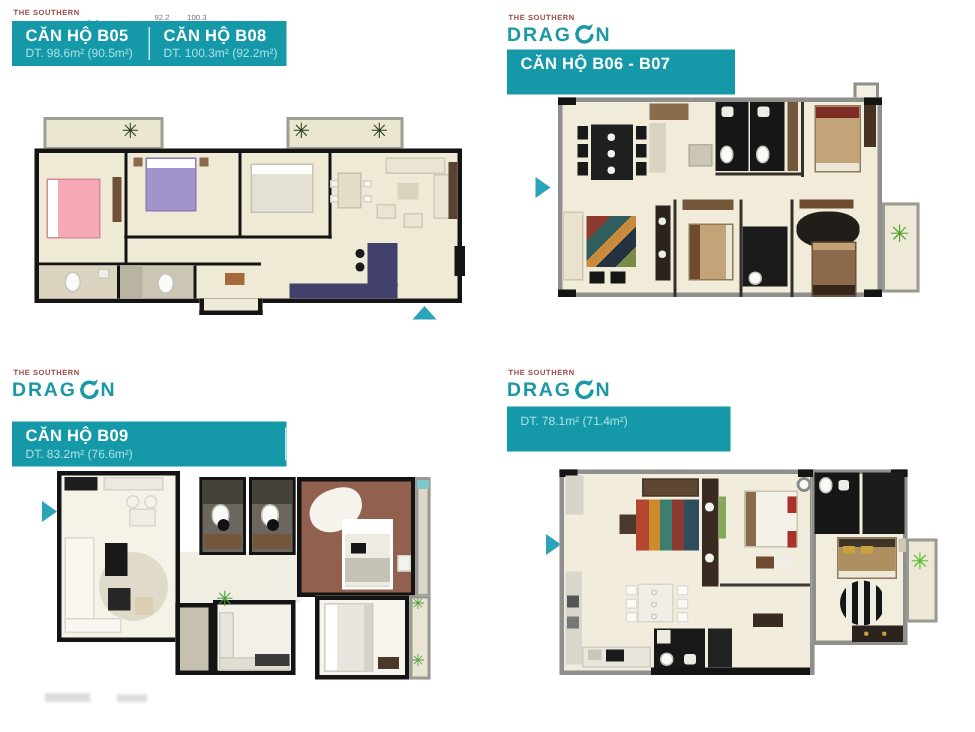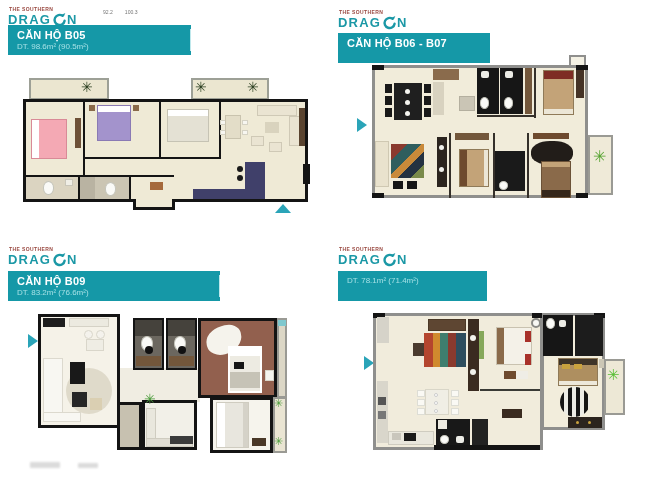--- a/index.html
+++ b/index.html
@@ -84,35 +84,39 @@
       <path d="M13 3 L19 0 L17 5 Z" fill="#1b98a6"></path>
     </svg>
     <span>N</span>
   </div>
 </div>
 
 <div class="tinynote" style="left:103px;top:10px">
   <span>92.2</span><span>100.3</span>
 </div>
 
-<div class="band" style="left:8px;top:25px;width:183px">
+<div class="band" style="left:8px;top:14px;width:183px">
   <div class="cell">
     <div class="uname">CĂN HỘ B05</div>
     <div class="uarea">DT. 98.6m² (90.5m²)</div>
   </div>
   <div class="vdiv"></div>
+  <div class="cell">
+    <div class="uname">CĂN HỘ B08</div>
+    <div class="uarea">DT. 100.3m² (92.2m²)</div>
+  </div>
 </div>
 
 <div class="band" style="left:338px;top:33px;width:152px">
   <div class="cell">
     <div class="uname">CĂN HỘ B06 - B07</div>
   </div>
 </div>
 
-<div class="band" style="left:8px;top:271px;width:212px">
+<div class="band" style="left:8px;top:281px;width:183px">
   <div class="cell">
     <div class="uname">CĂN HỘ B09</div>
     <div class="uarea">DT. 83.2m² (76.6m²)</div>
   </div>
   <div class="vdiv"></div>
 </div>
 
 <div class="band" style="left:338px;top:271px;width:149px">
   <div class="cell">
     <div class="uarea">DT. 78.1m² (71.4m²)</div>

